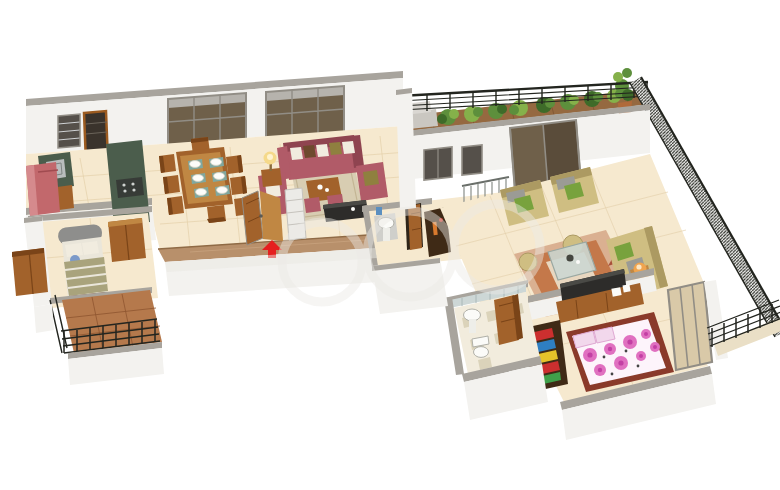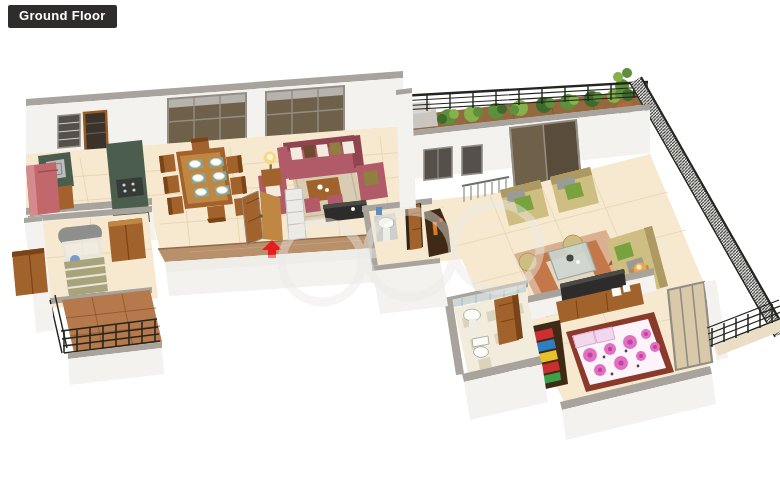--- a/index.html
+++ b/index.html
@@ -31,21 +31,20 @@
   .wdark{fill:var(--wardrobe_dark)} .glow{fill:var(--lamp_glow)} .lampo{fill:var(--lamp_orange)} .ared{fill:var(--arrow_red)}
   .windark{fill:var(--window_dark)} .winbrn{fill:var(--window_glass_brown)} .wintint{fill:var(--window_tint)}
   .st-line{stroke:var(--floor_line)} .st-rail{stroke:var(--railing_dark)}
   .st-stairs{stroke:var(--stairs_line)} .st-frame{stroke:var(--window_frame)} .st-balc{stroke:var(--balcony_line)}
   .st-deck{stroke:var(--deck_line)} .st-wm{stroke:var(--watermark)}
 </style>
 </head>
 <body>
 
 <div id="stage">
-  <div class="badge">Ground Floor</div>
 
   <svg id="plan-svg" width="780" height="490" viewBox="0 0 780 490">
     <defs>
       <pattern id="mesh" width="3.2" height="3.2" patternUnits="userSpaceOnUse">
         <rect width="3.2" height="3.2" fill="#ededeb"></rect>
         <path d="M0,3.2 L3.2,0" stroke="#23251f" stroke-width="1"></path>
       </pattern>
     </defs>
 
     <g>

